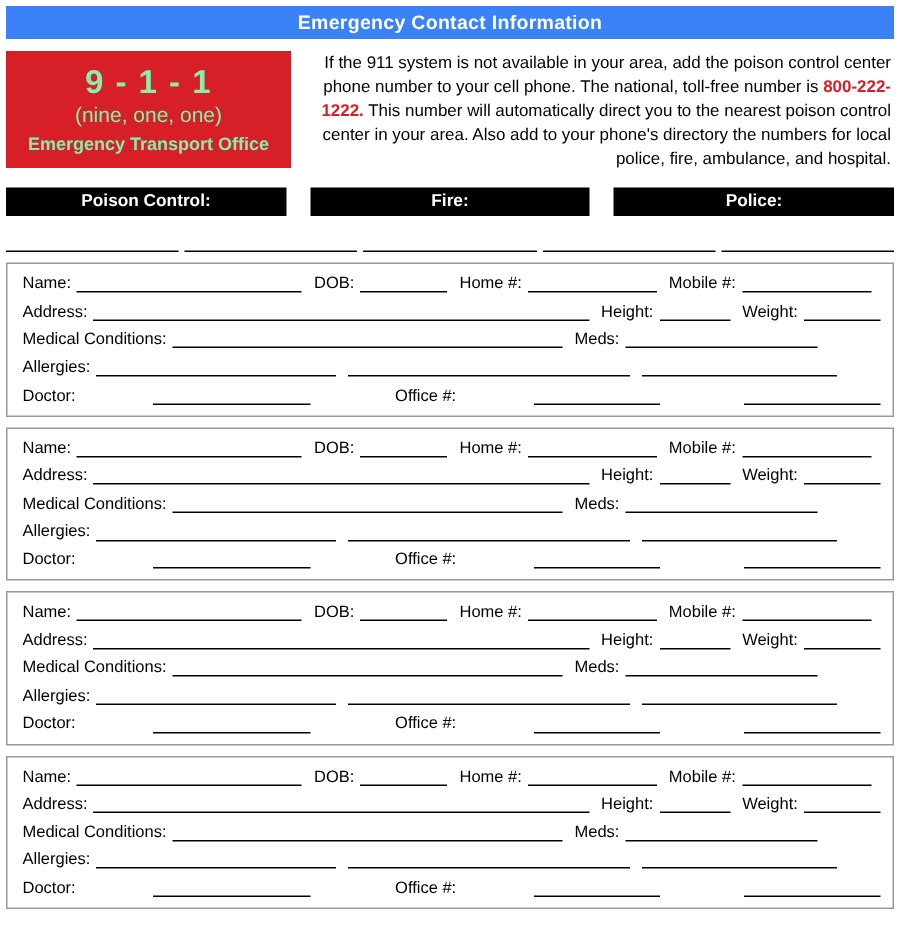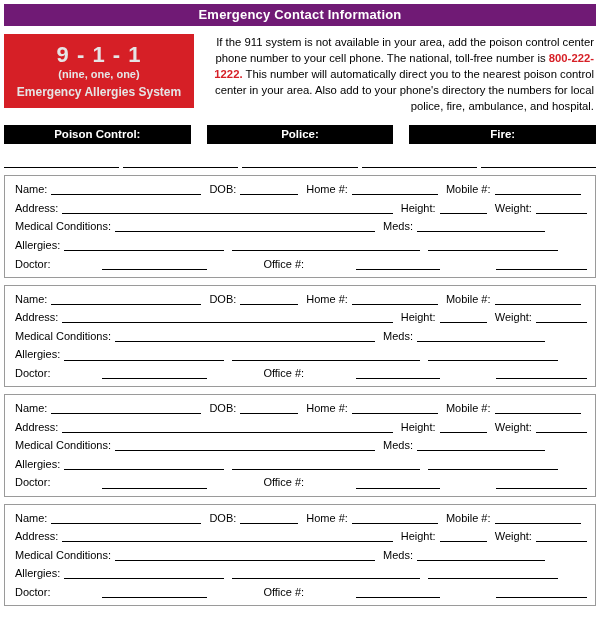--- a/index.html
+++ b/index.html
@@ -17,56 +17,56 @@
   .page {
     position: relative;
     width: 600px;
     height: 623px;
     box-sizing: border-box;
     padding: 0 4px;
   }
 
   
   .section-bar {
-    background: #701a75;
+    background: #3b82f6;
     color: #ffffff;
     text-align: center;
     font-weight: bold;
     font-size: 13px;
     letter-spacing: 0.2px;
     padding: 3px 0 4px 0;
     margin: 4px 0 0 0;
   }
 
   
   .emergency-row {
     display: flex;
     align-items: flex-start;
     margin-top: 8px;
     gap: 10px;
   }
   .badge-911 {
     background: #d61f26;
-    color: #e5e5e5;
+    color: #86efac;
     width: 190px;
     min-height: 64px;
     box-sizing: border-box;
     padding: 8px 4px 8px 4px;
     text-align: center;
     flex: 0 0 190px;
   }
   .badge-911 .big {
     font-size: 22px;
     font-weight: bold;
     letter-spacing: 1px;
     line-height: 1.15;
   }
   .badge-911 .mid {
-    font-size: 11px;
-    font-weight: bold;
+    font-size: 14px;
+    font-weight: normal;
     margin-top: 1px;
   }
   .badge-911 .low {
     font-size: 12px;
     font-weight: bold;
     margin-top: 6px;
     line-height: 1.15;
   }
   .emergency-text {
     font-size: 11.3px;
@@ -161,31 +161,31 @@
 <body>
 
 <div class="page">
 
   <div class="section-bar">Emergency Contact Information</div>
 
   <div class="emergency-row">
     <div class="badge-911">
       <div class="big">9 - 1 - 1</div>
       <div class="mid">(nine, one, one)</div>
-      <div class="low">Emergency Allergies System</div>
+      <div class="low">Emergency Transport Office</div>
     </div>
     <div class="emergency-text">
       <span>If the 911 system is not available in your area, add the poison control center phone number to your cell phone. The national, toll-free number is </span><span class="phone-hl">800-222-1222.</span><span> This number will automatically direct you to the nearest poison control center in your area. Also add to your phone's directory the numbers for local police, fire, ambulance, and hospital.</span>
     </div>
   </div>
 
   <div class="contact-bars">
     <div class="contact-bar">Poison Control:</div>
+    <div class="contact-bar">Fire:</div>
     <div class="contact-bar">Police:</div>
-    <div class="contact-bar">Fire:</div>
   </div>
 
   <div class="contact-lines">
     <div class="contact-line"></div>
     <div class="contact-line"></div>
     <div class="contact-line"></div>
     <div class="contact-line"></div>
     <div class="contact-line"></div>
   </div>
 

